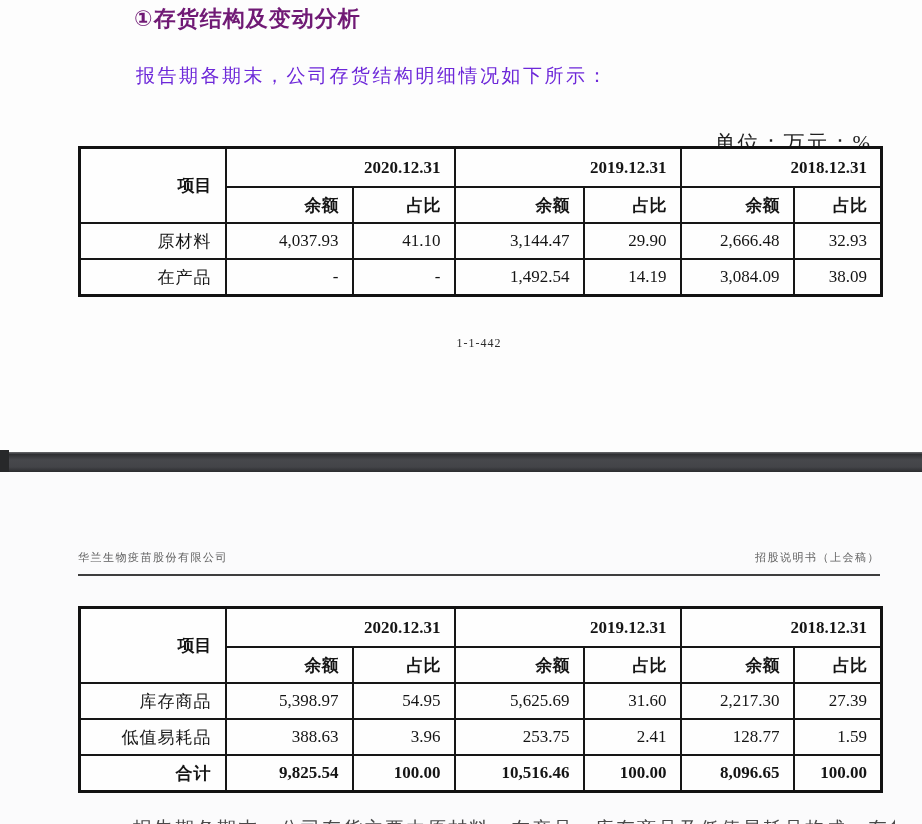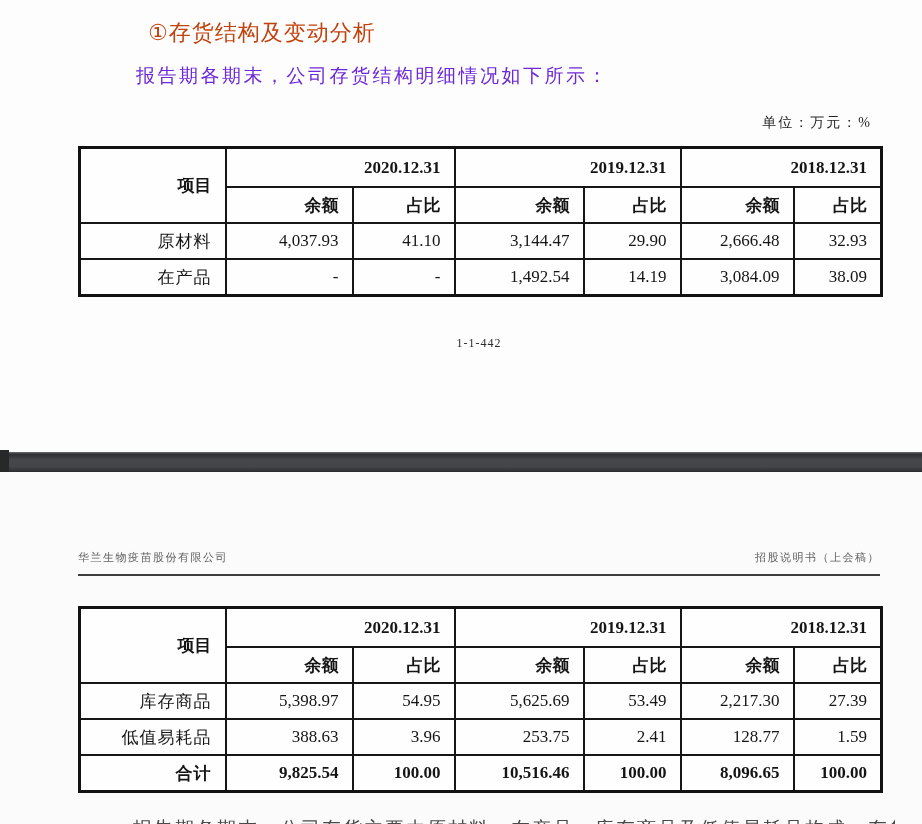--- a/index.html
+++ b/index.html
@@ -13,33 +13,33 @@
   .screen { position: relative; width: 922px; height: 824px; }
 
   
   .page1 {
     position: relative;
     width: 922px; height: 452px;
     background: #fdfdfd;
   }
   .sec-title {
     position: absolute; left: 134px; top: 4px;
-    margin: 14px;
+    margin: 0;
     font-family: "Liberation Sans", "DejaVu Sans", sans-serif;
-    font-size: 22px; font-weight: 400; color: #c2410c;
+    font-size: 22px; font-weight: 700; color: #701a75;
     letter-spacing: 1px;
   }
   .intro {
     position: absolute; left: 134px; top: 61px;
     margin: 2px;
     font-size: 19px; letter-spacing: 2.5px; color: #6d28d9;
   }
   .unit-label {
-    position: absolute; right: 50px; top: 114px;
-    font-size: 14px; letter-spacing: 2px; color: #1f1f1f;
+    position: absolute; right: 50px; top: 129px;
+    font-size: 21px; letter-spacing: 2px; color: #1f1f1f;
   }
   .page-num {
     position: absolute; left: 78px; top: 336px; width: 802px;
     text-align: center; font-size: 12px; color: #2a2a2a;
     letter-spacing: 1px;
   }
 
   
   table.fin {
     border-collapse: collapse;
@@ -197,21 +197,21 @@
           <td class="hd sub">余额</td>
           <td class="hd sub">占比</td>
           <td class="hd sub">余额</td>
           <td class="hd sub">占比</td>
         </tr>
         <tr class="r-data">
           <td class="item">库存商品</td>
           <td class="num">5,398.97</td>
           <td class="num">54.95</td>
           <td class="num">5,625.69</td>
-          <td class="num">53.49</td>
+          <td class="num">31.60</td>
           <td class="num">2,217.30</td>
           <td class="num">27.39</td>
         </tr>
         <tr class="r-data">
           <td class="item">低值易耗品</td>
           <td class="num">388.63</td>
           <td class="num">3.96</td>
           <td class="num">253.75</td>
           <td class="num">2.41</td>
           <td class="num">128.77</td>

